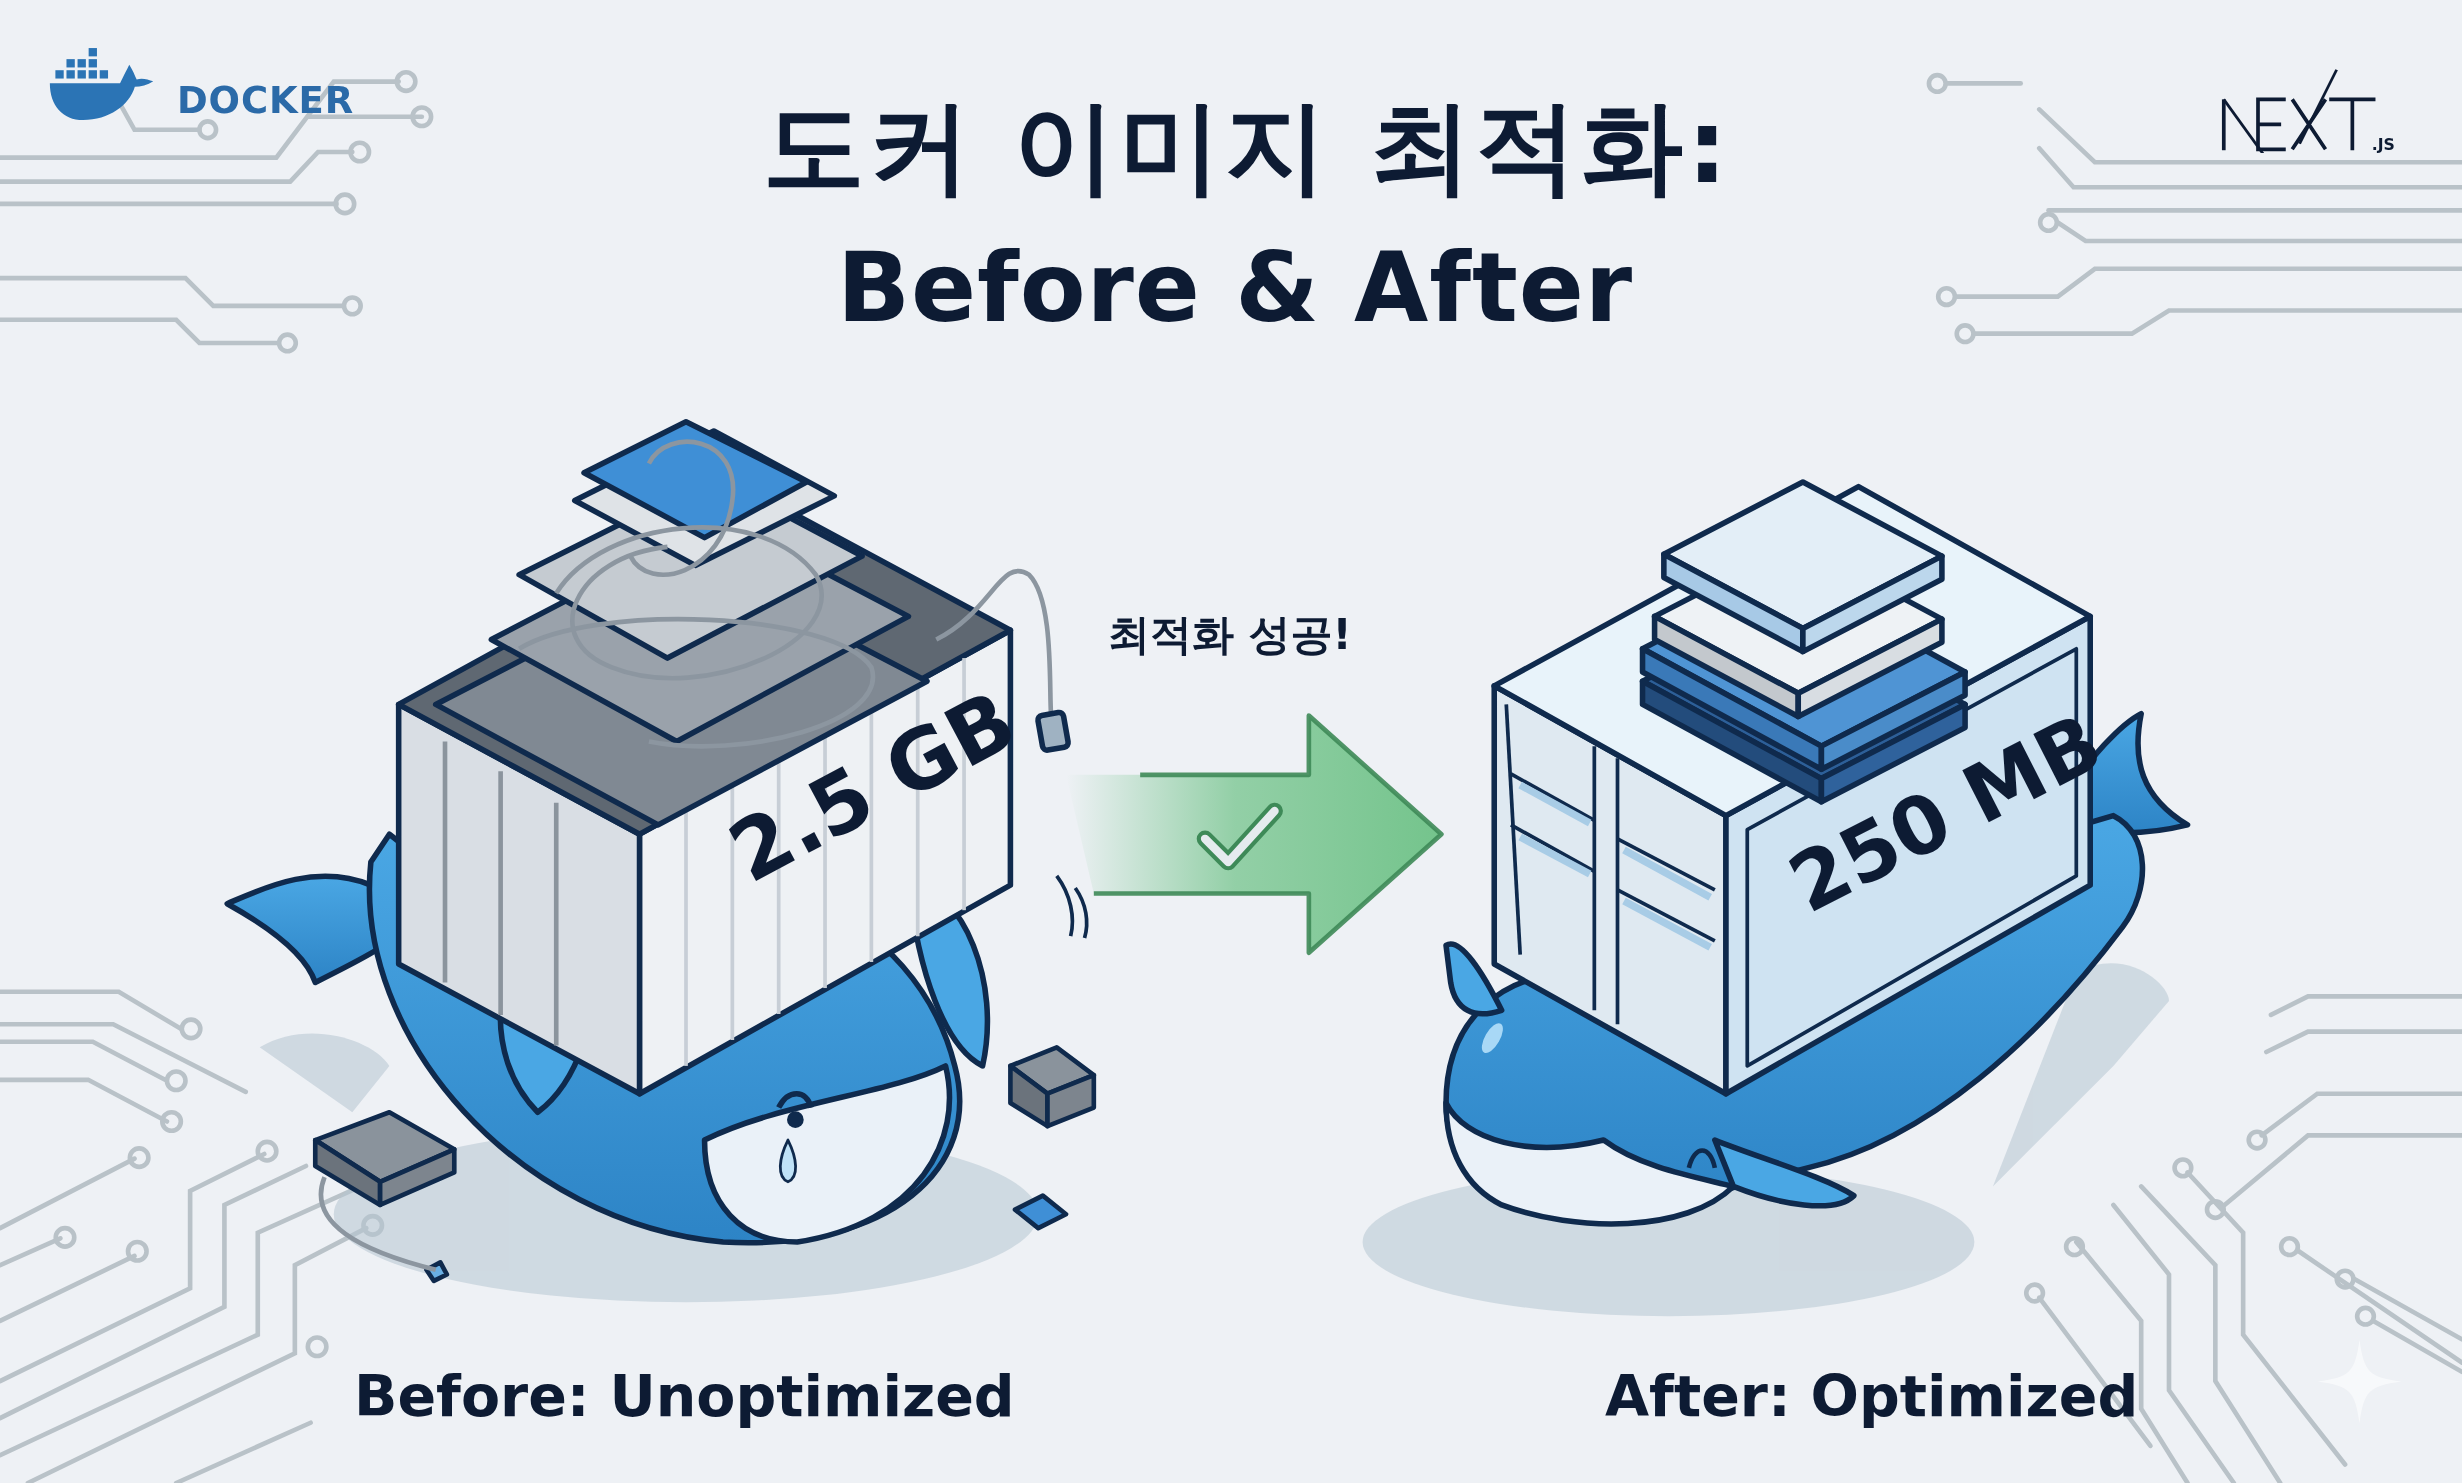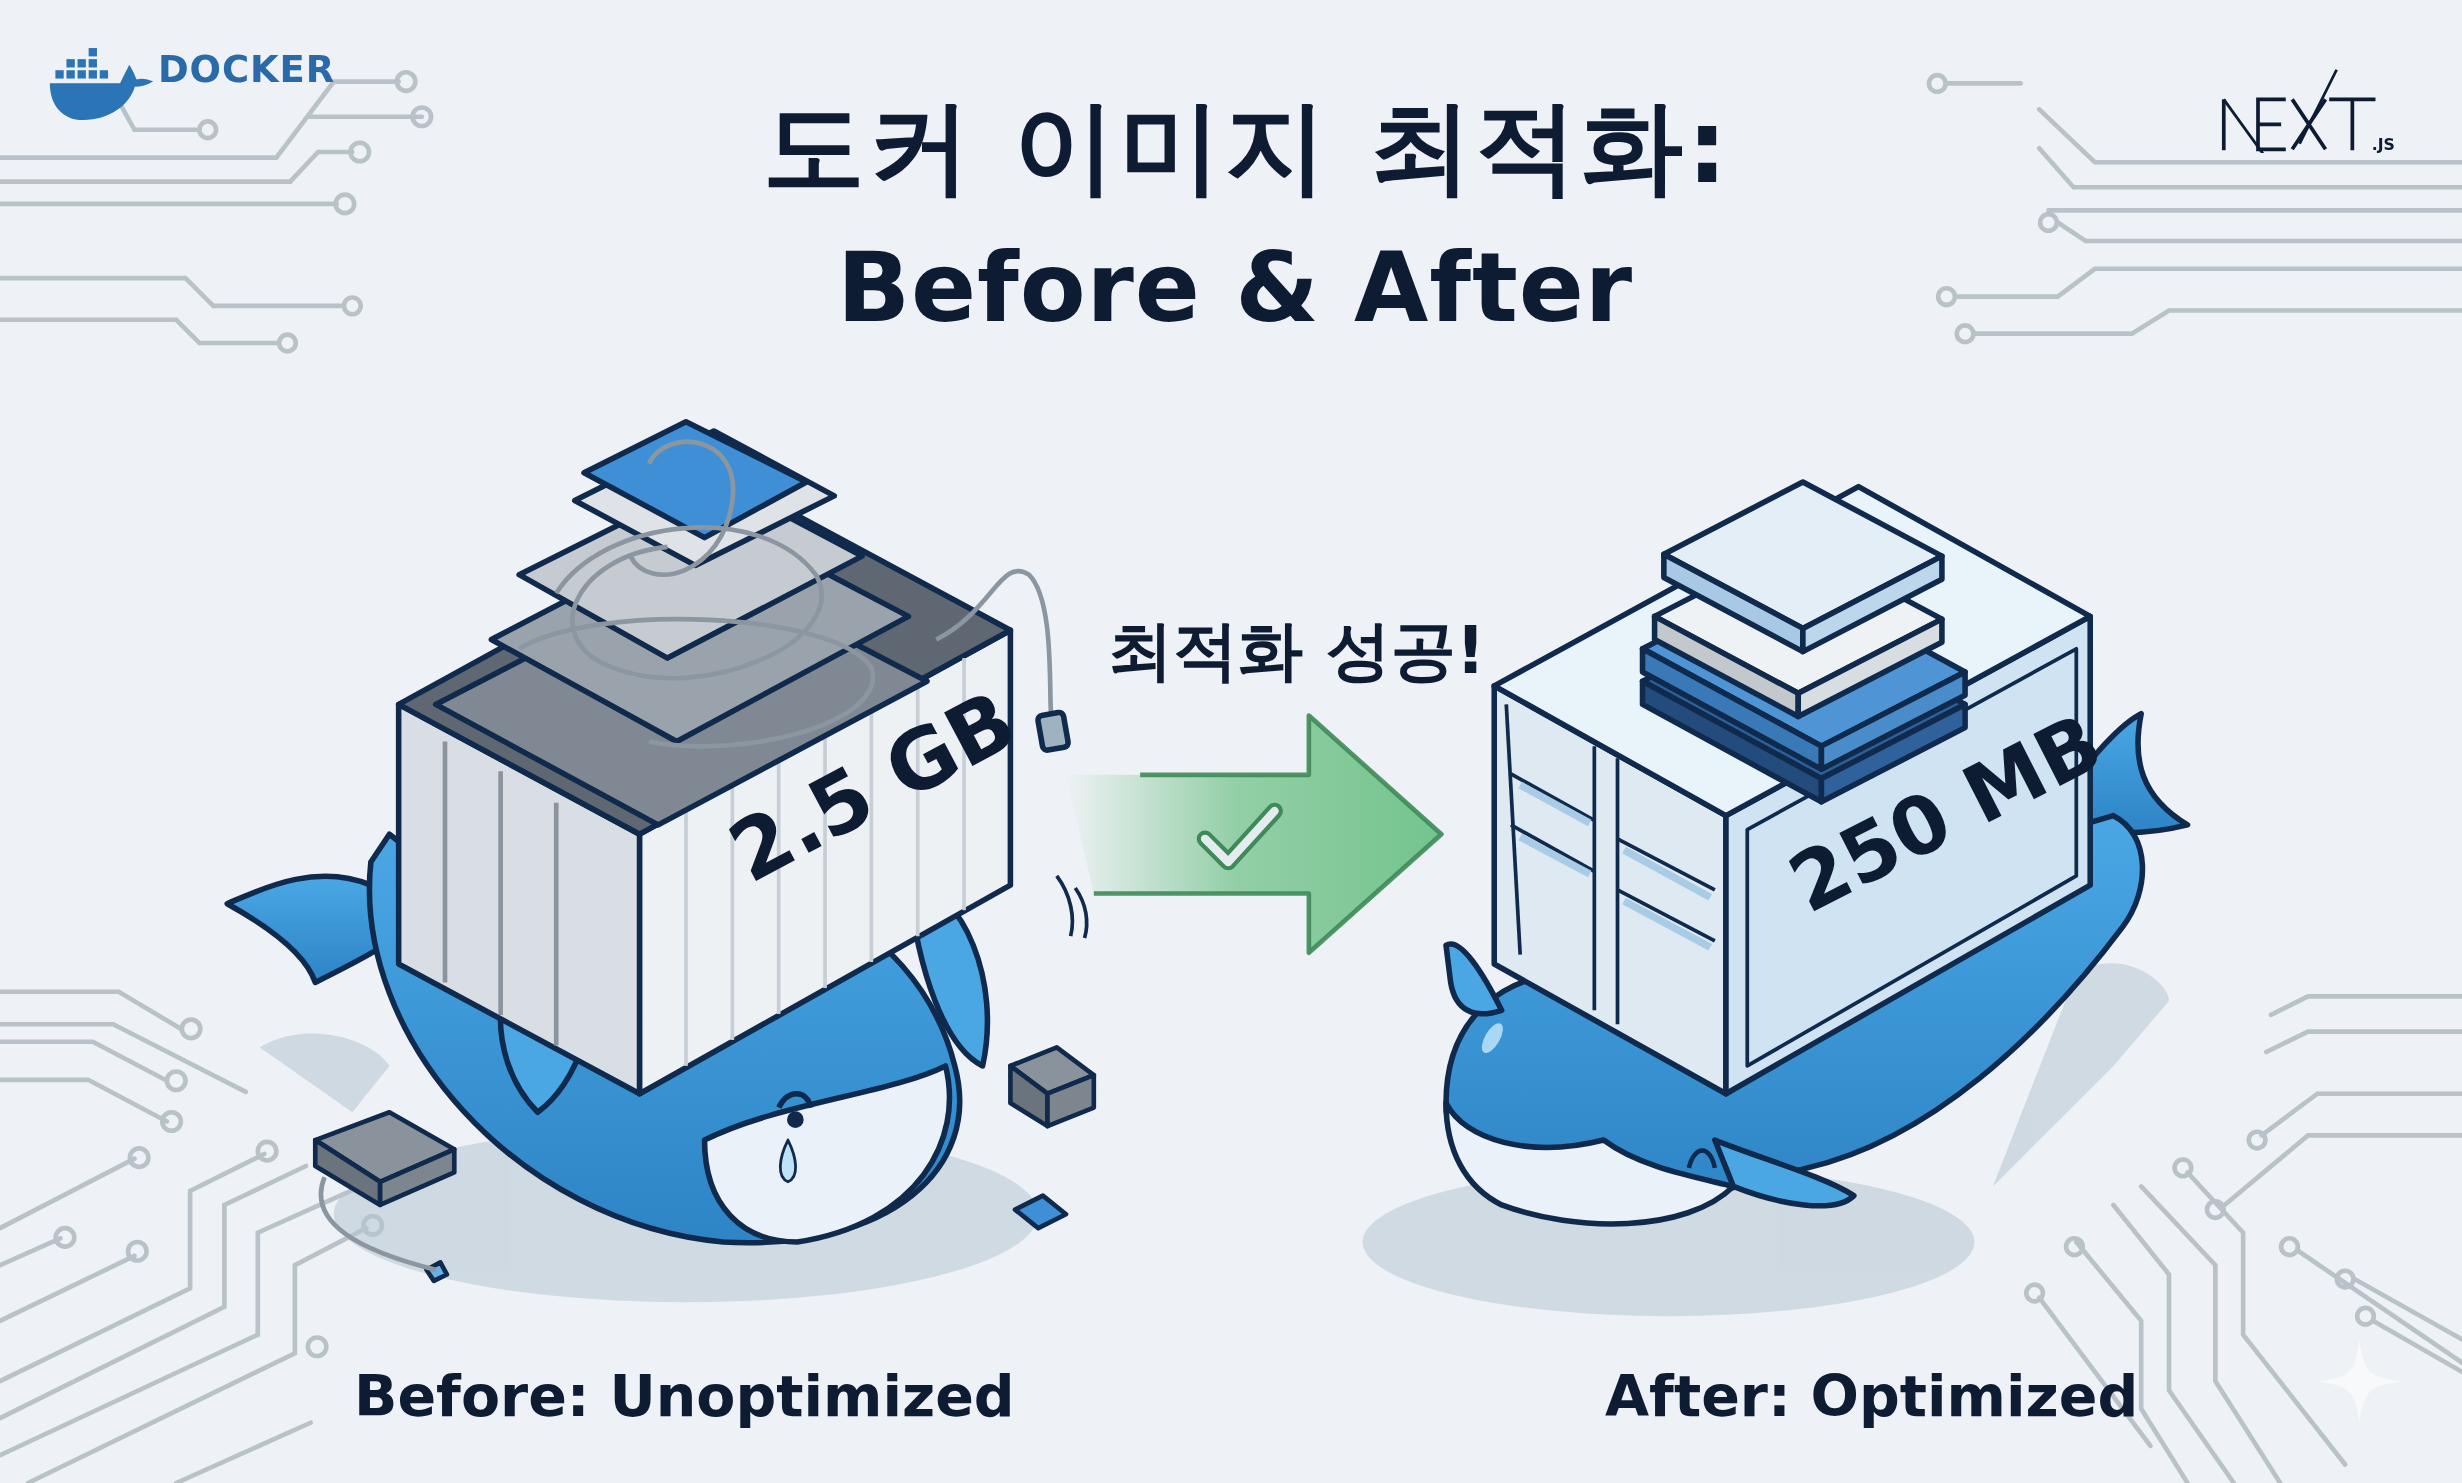--- a/index.html
+++ b/index.html
@@ -6,38 +6,38 @@
   html, body { width: 2462px; height: 1483px; overflow: hidden; }
   body {
     background: #eef1f5;
     font-family: "DejaVu Sans", "Liberation Sans", sans-serif;
     position: relative;
     color: #0d1b33;
   }
   .bg-circuits { position: absolute; left: 0; top: 0; width: 2462px; height: 1483px; }
   .logo-docker {
     position: absolute; left: 48px; top: 48px;
-    display: flex; align-items: flex-start; gap: 1px;
+    display: flex; align-items: flex-end; gap: 20px;
   }
   .logo-docker .word {
     font-family: "DejaVu Sans", sans-serif;
     font-weight: bold; font-size: 37px; color: #2b6aa8; letter-spacing: 0.9px;
   }
   .logo-next {
     position: absolute; left: 2216px; top: 42px;
   }
   .title {
     position: absolute; left: 0; width: 2462px; text-align: center;
     font-weight: bold; color: #0d1b33;
   }
   .title.line1 { top: 80px; font-size: 102px; letter-spacing: 3.7px; margin-left: 16px; }
   .title.line2 { top: 232px; font-size: 96px; letter-spacing: 0.9px; padding-left: 8px; }
   .success-label {
     position: absolute; left: 1108px; top: 607px;
-    font-size: 65px; font-weight: bold; color: #0d1b33;
+    font-size: 42px; font-weight: bold; color: #0d1b33;
   }
   .caption {
     position: absolute; top: 1363px; font-size: 57px; font-weight: bold; color: #0d1b33;
   }
   .caption.before { left: 354px; }
   .caption.after { left: 1605px; }
   .scene { position: absolute; left: 0; top: 0; }
   .size-label {
     position: absolute; font-weight: bold; color: #0d1b33; white-space: nowrap;
   }

